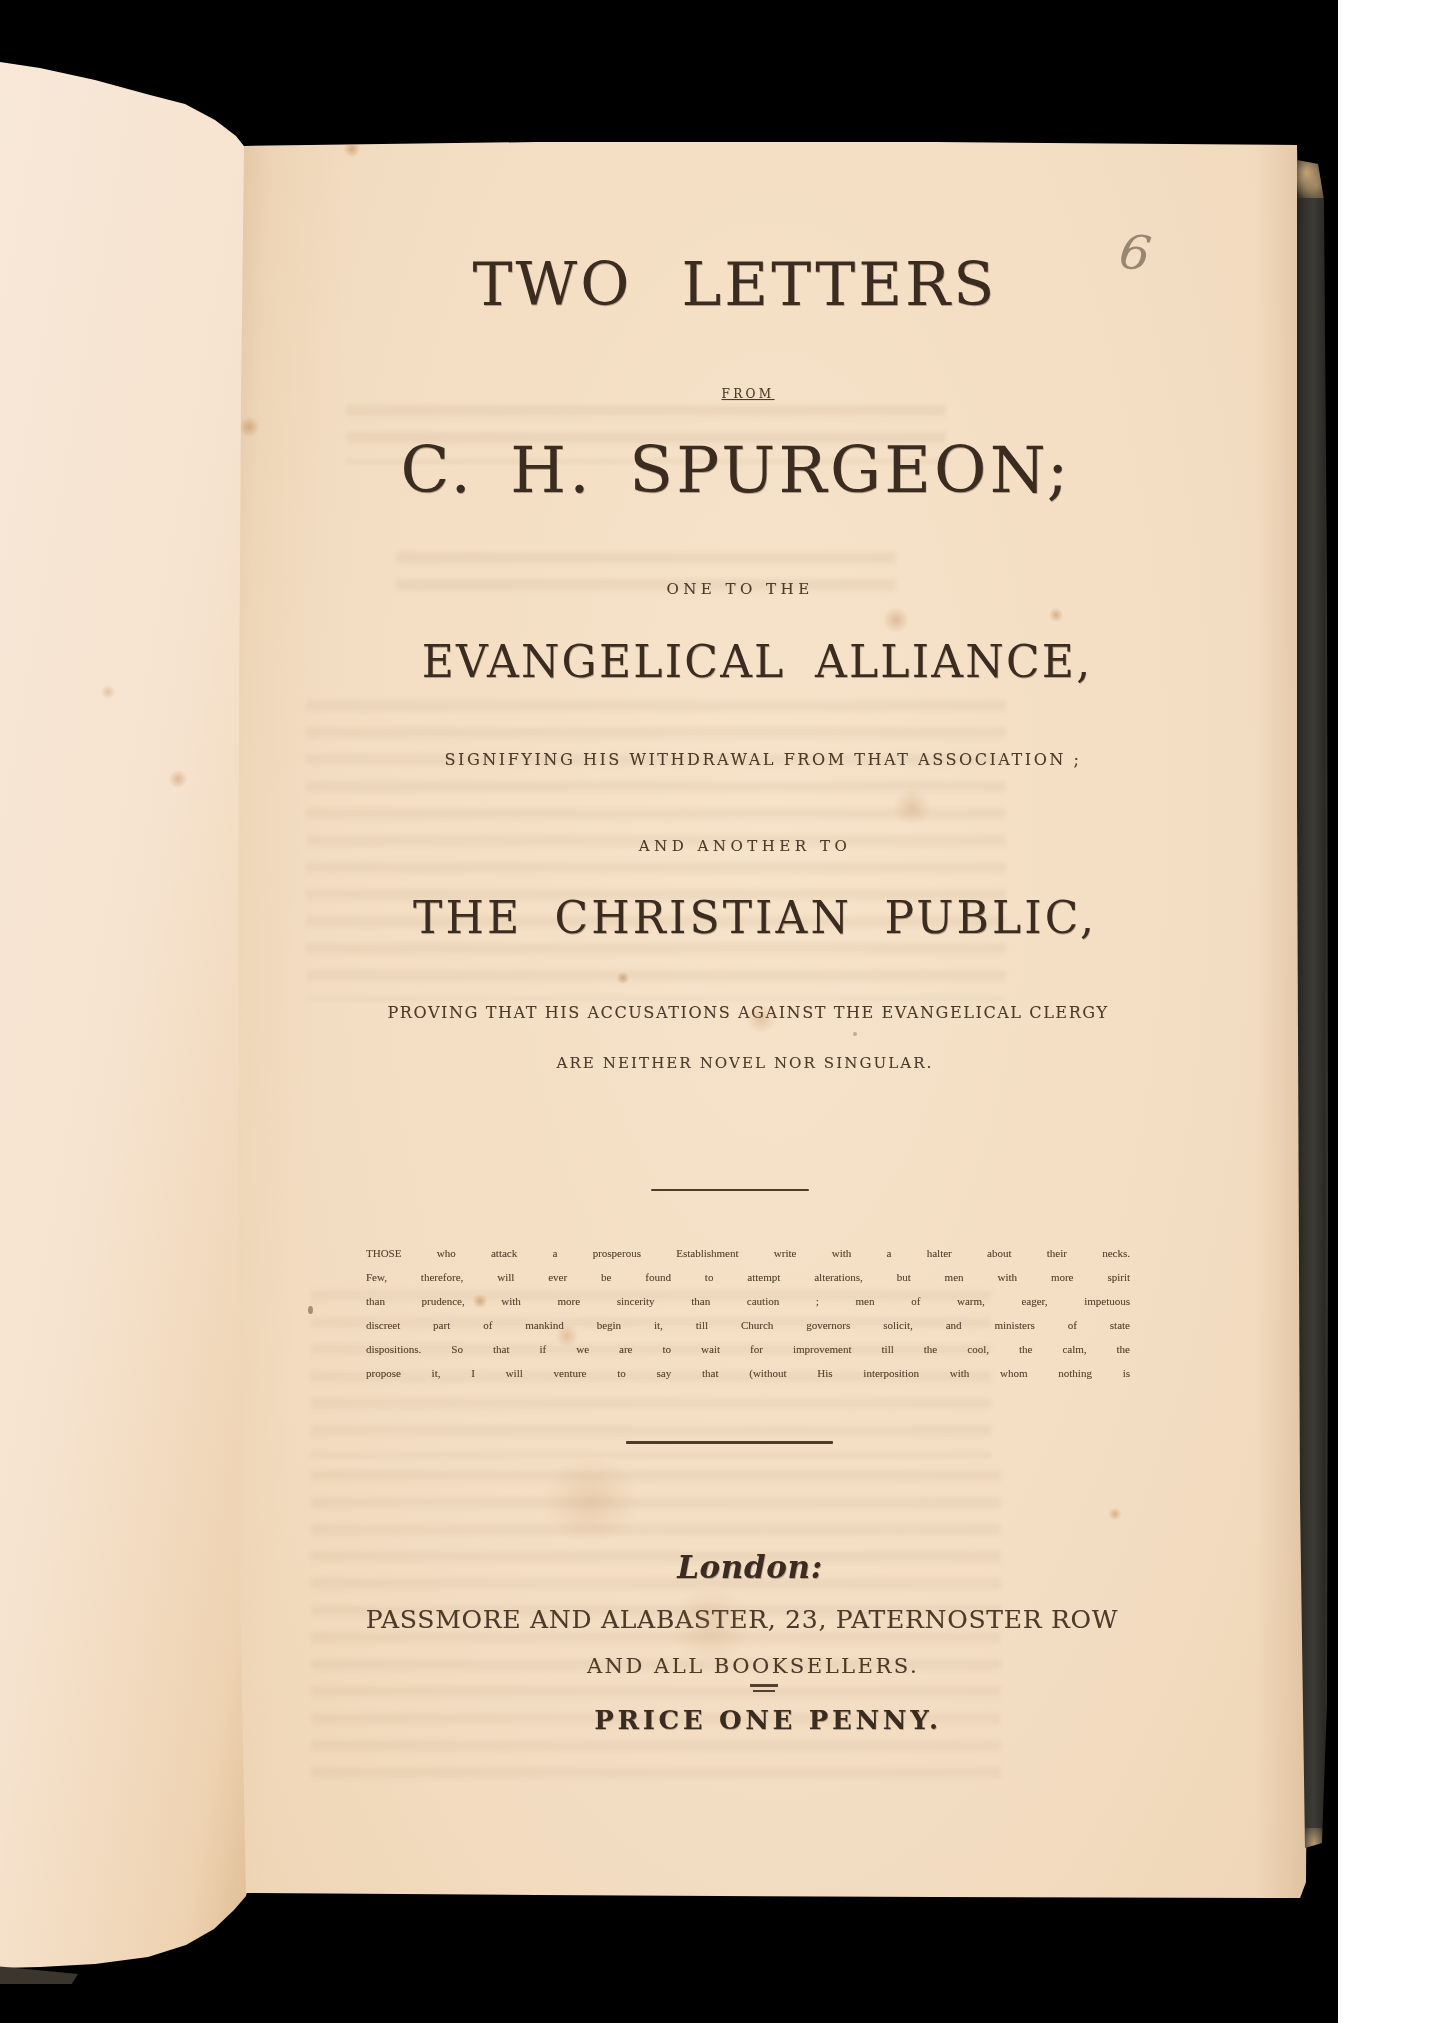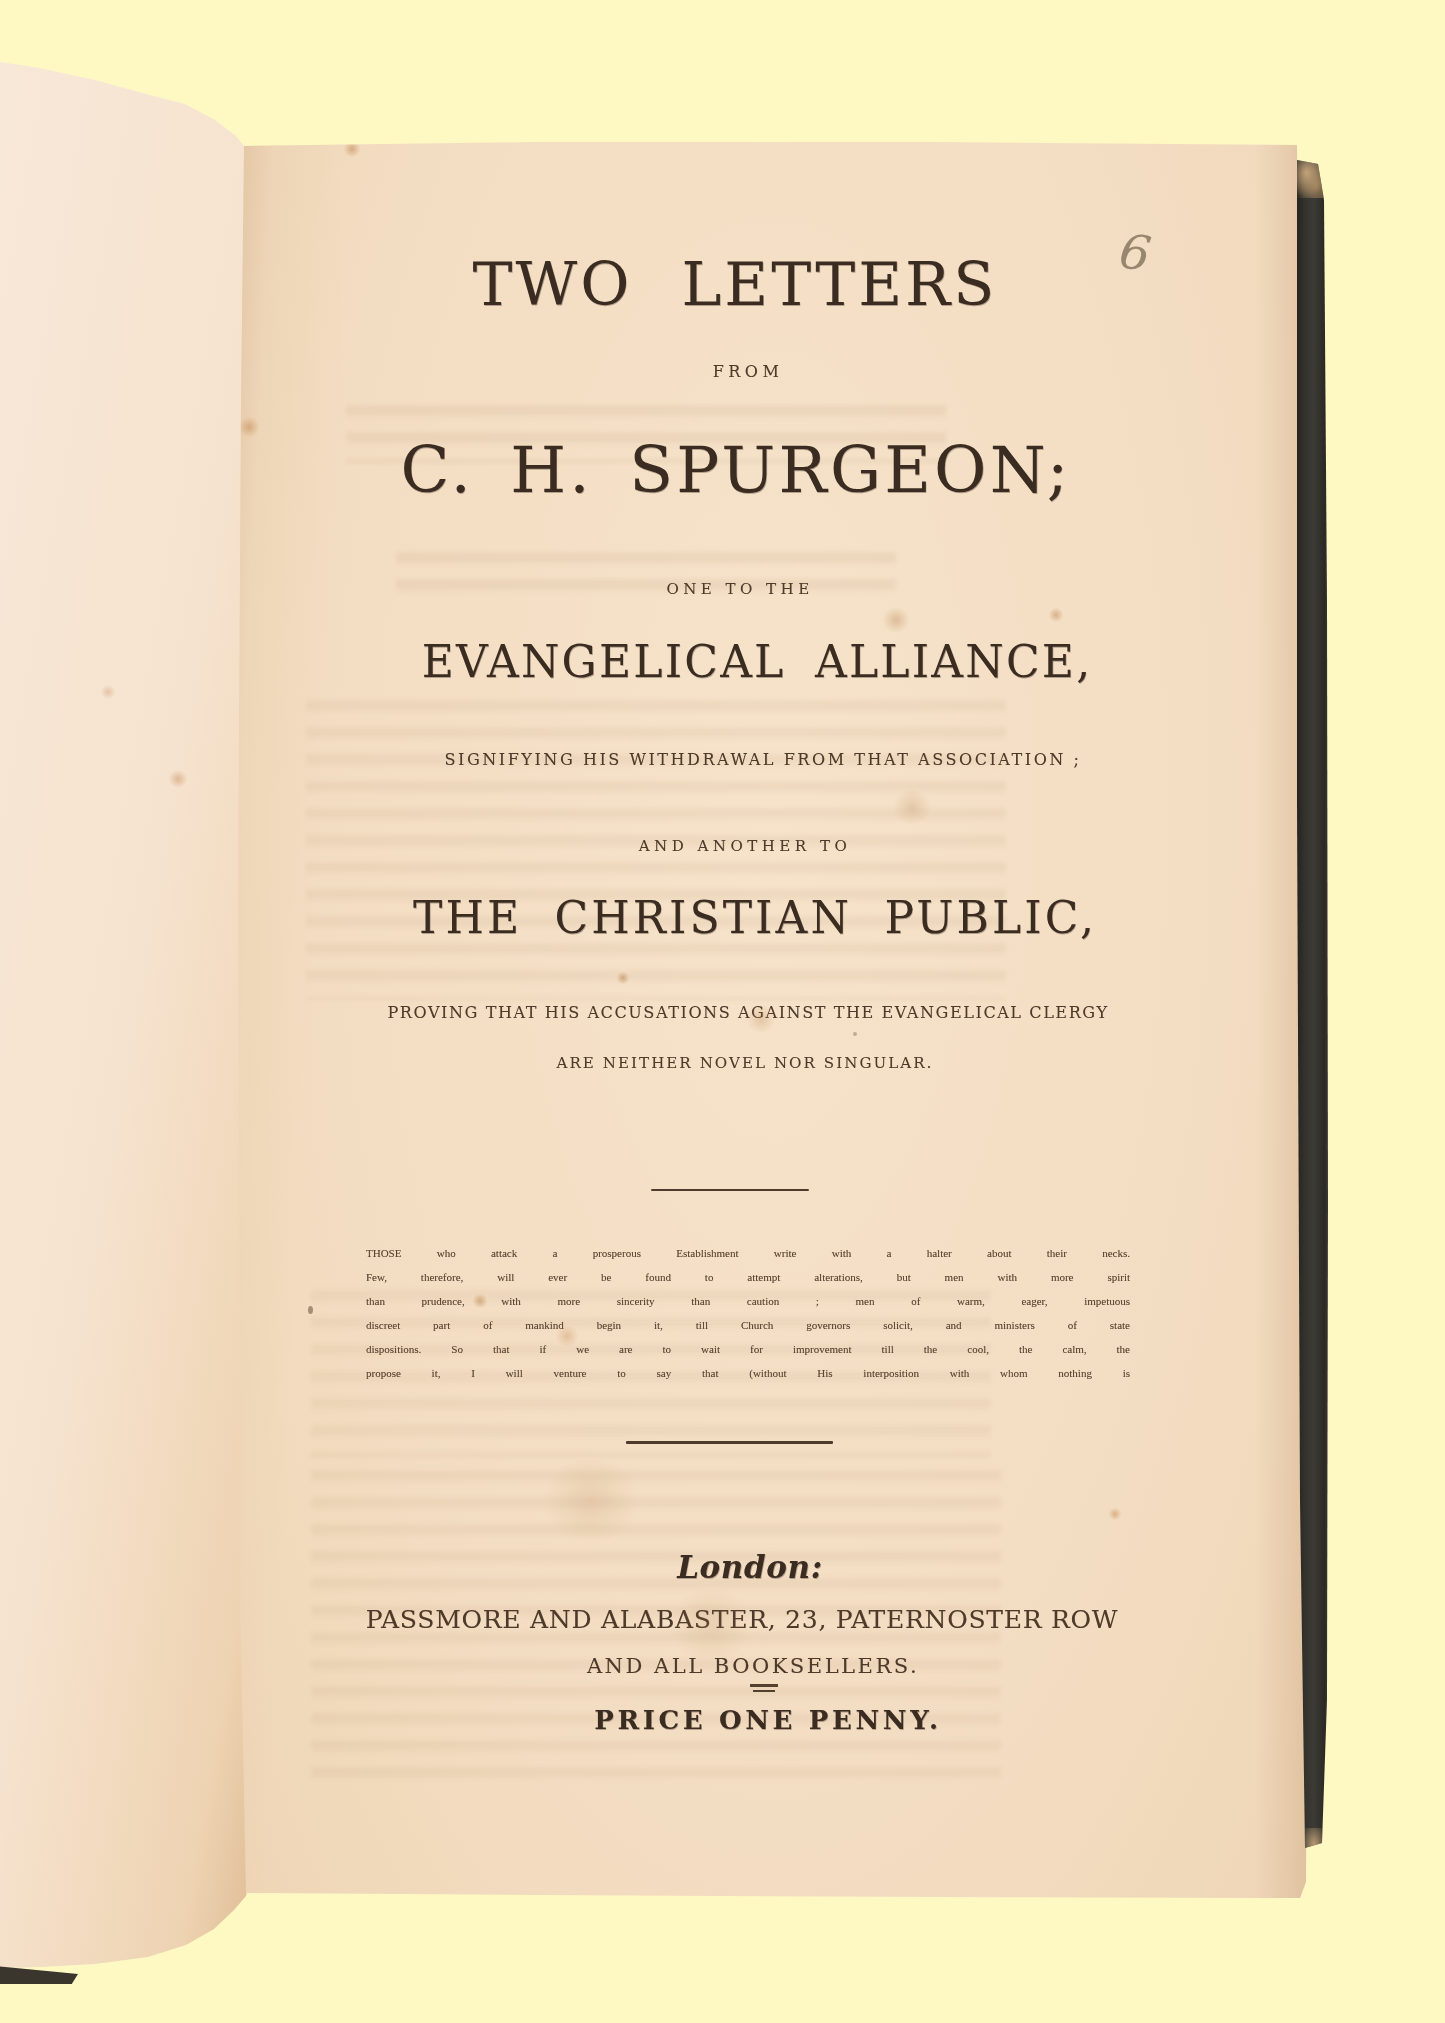--- a/index.html
+++ b/index.html
@@ -1,16 +1,16 @@
 <!DOCTYPE html>
 <html><head>
 <meta charset="utf-8">
 <style>
   html,body{margin:0;padding:0;background:#ffffff;}
-  .scene{position:relative;width:1445px;height:2023px;background:#fef9c3;overflow:hidden;
+  .scene{position:relative;width:1338px;height:2023px;background:#000000;overflow:hidden;
          font-family:"DejaVu Serif","Liberation Serif",serif;}
   
   .left-leaf{position:absolute;left:0;top:0;width:252px;height:2023px;
     background:linear-gradient(100deg,#f8e8d8 0%,#f6e3cf 50%,#eed3b2 86%,#ddba92 99%);
     clip-path:polygon(0 62px,40px 68px,95px 80px,150px 95px,185px 104px,215px 120px,236px 136px,247px 150px,
       250px 400px,250px 1880px,246px 1896px,234px 1910px,214px 1929px,186px 1945px,148px 1957px,95px 1964px,40px 1967px,0 1968px);}
   .cover-sliver{position:absolute;left:0;top:1962px;width:78px;height:22px;background:#3a352d;
     clip-path:polygon(0 20%,100% 55%,92% 100%,0 100%);}
   
   .cover{position:absolute;left:1294px;top:150px;width:36px;height:1702px;
@@ -29,21 +29,21 @@
       linear-gradient(180deg,rgba(203,168,128,.26) 0,rgba(203,168,128,0) 34px),
       linear-gradient(0deg,rgba(203,168,128,.28) 0,rgba(203,168,128,0) 46px),
       radial-gradient(ellipse at 50% 40%,#f6e3ca 0%,#f3ddc2 60%,#eed4b4 100%);
     clip-path:polygon(8px 146px,300px 142px,700px 142px,1061px 145px,1066px 500px,1069px 1100px,1071px 1700px,
       1070px 1882px,1064px 1898px,700px 1897px,300px 1895px,10px 1893px,4px 1600px,2px 900px,5px 400px);}
   .textcol{position:absolute;left:-50px;right:0;top:0;height:100%;}
   .tline{position:absolute;left:0;right:0;text-align:center;white-space:nowrap;line-height:1;}
   .big{color:#3b2c21;text-shadow:0.6px 0.8px 0.6px rgba(59,44,34,.35);}
   .small{color:#4e3a2a;text-shadow:0.3px 0.3px 0.4px rgba(78,58,42,.3);}
   .t-title   {top:254px;font-size:60px;letter-spacing:.05em;word-spacing:.45em;transform:translateX(-13px);}
-  .t-from    {top:364px;font-size:16px;letter-spacing:.28em;}
+  .t-from    {top:388px;font-size:12px;letter-spacing:.28em;text-decoration:underline;}
   .t-author  {top:438px;font-size:64px;letter-spacing:.05em;word-spacing:.2em;transform:translateX(-12px);}
   .t-one     {top:582px;font-size:15px;letter-spacing:.3em;transform:translateX(-8px);}
   .t-addr1   {top:640px;font-size:44px;letter-spacing:.05em;word-spacing:.3em;transform:translateX(9px);}
   .t-note1   {top:752px;font-size:16px;letter-spacing:.16em;transform:translateX(15px);}
   .t-another {top:839px;font-size:15px;letter-spacing:.3em;transform:translateX(-3px);}
   .t-addr2   {top:896px;font-size:44px;letter-spacing:.07em;word-spacing:.35em;transform:translateX(7px);}
   .t-prov1   {top:1005px;font-size:16px;letter-spacing:.10em;}
   .t-prov2   {top:1056px;font-size:15px;letter-spacing:.14em;transform:translateX(-3px);}
   .rule{position:absolute;background:#4f3b2b;height:2px;border-radius:1px;}
   .rule1{top:1189px;left:calc(50% - 97px);width:158px;}

